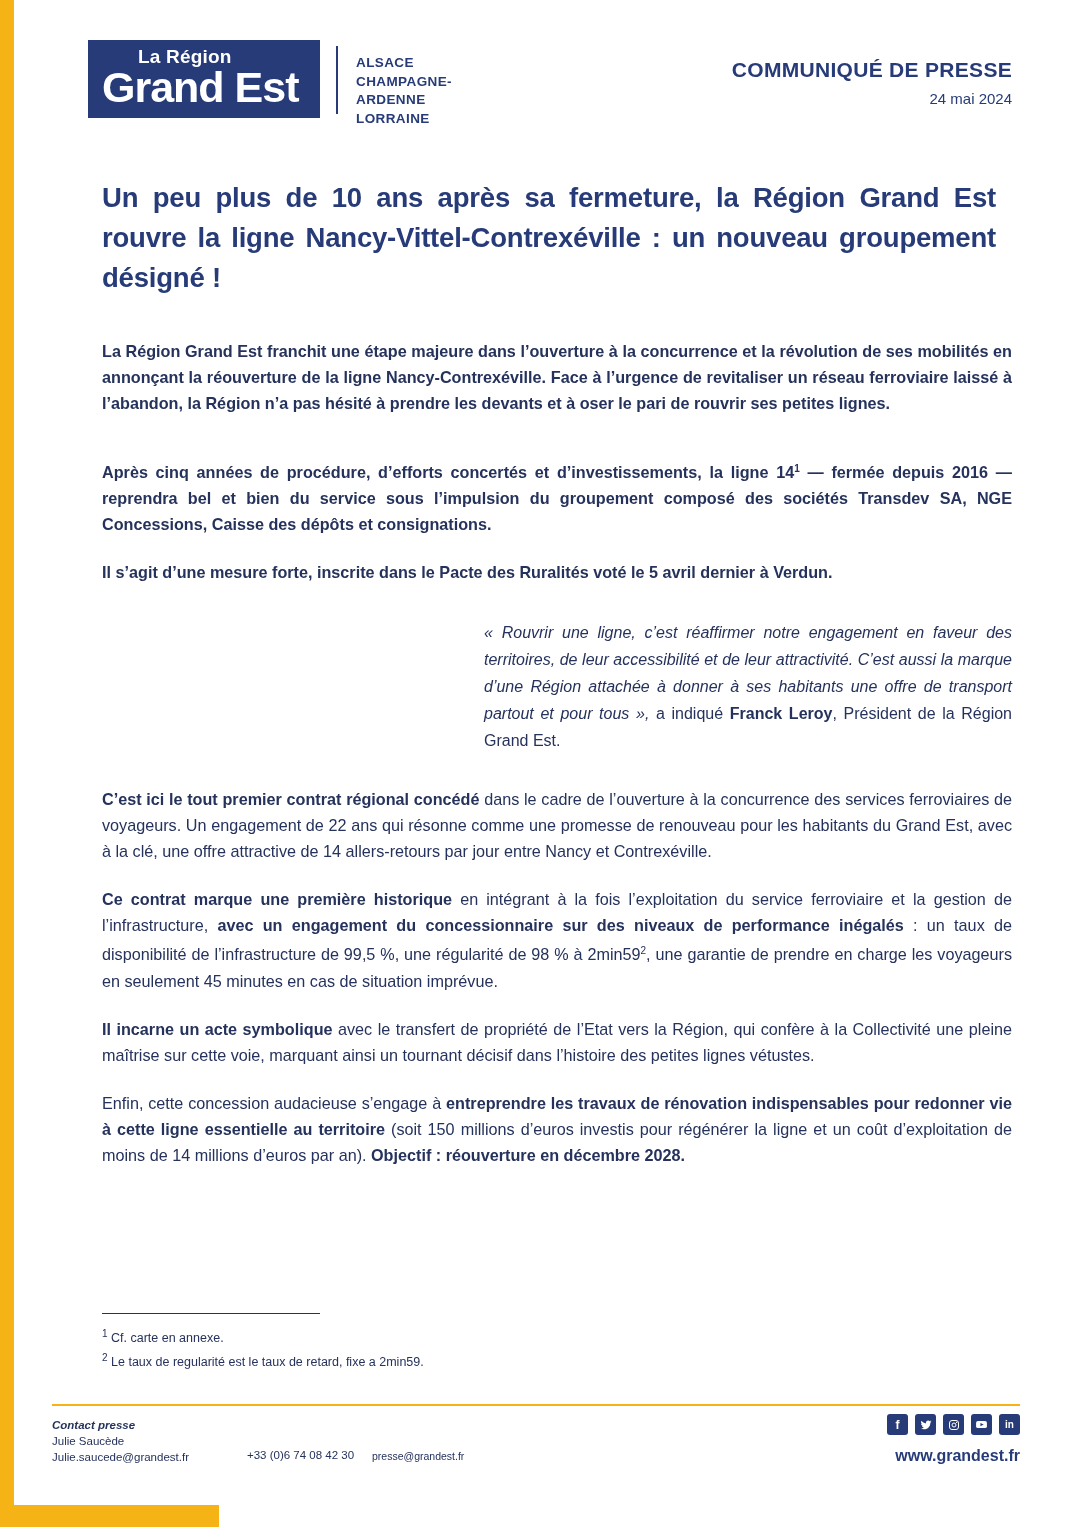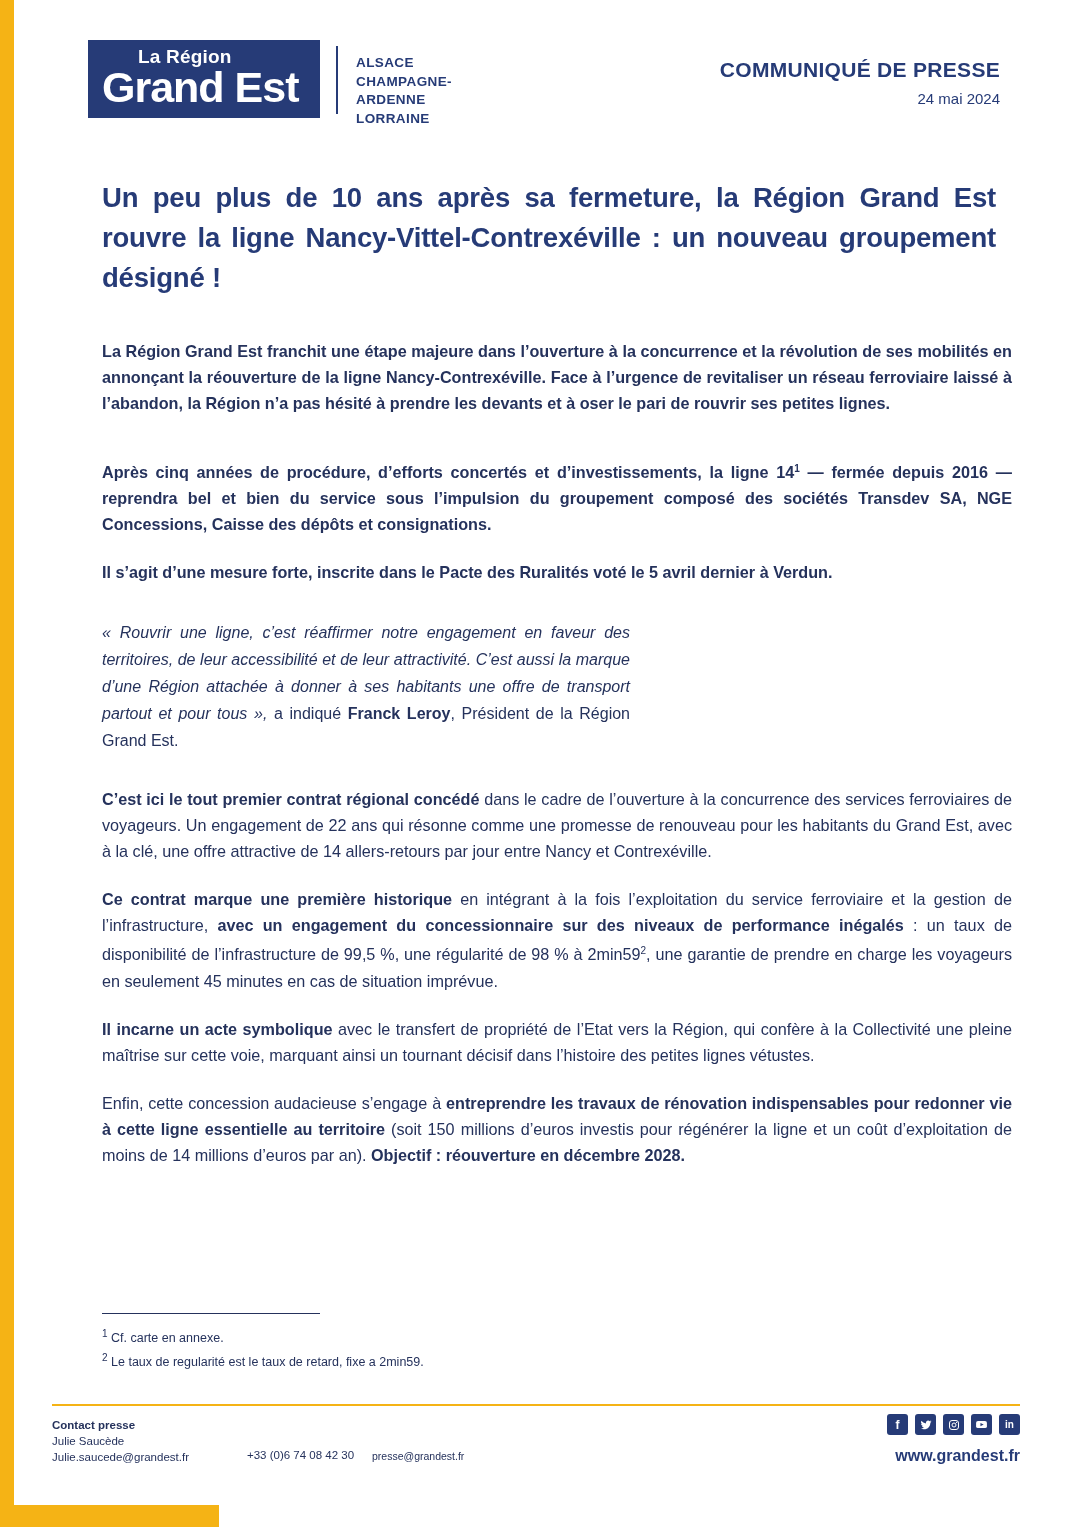--- a/index.html
+++ b/index.html
@@ -32,21 +32,21 @@
     width: 205px;
     height: 22px;
     background: #f5b315;
   }
 
   
   .header {
     position: absolute;
     left: 88px;
     top: 38px;
-    right: 80px;
+    right: 68px;
     height: 90px;
     text-decoration: underline;
   }
   .logo-block {
     position: absolute;
     left: 0;
     top: 2px;
     display: flex;
     align-items: center;
   }
@@ -140,21 +140,21 @@
     color: #25325c;
   }
   p.bold {
     font-weight: 700;
   }
   .lead { margin-bottom: 40px; }
 
   .quote-wrap {
     margin: 34px 0 32px 0;
     display: flex;
-    justify-content: flex-start;
+    justify-content: flex-end;
   }
   .quote {
     width: 528px;
     font-size: 16px;
     line-height: 27px;
     font-style: italic;
     text-align: justify;
     color: #25325c;
   }
   .quote b { font-style: normal; font-weight: 700; }
@@ -198,21 +198,21 @@
     background: #f5b315;
   }
   .contact {
     position: absolute;
     left: 0;
     top: 13px;
     font-size: 11.5px;
     line-height: 16px;
     color: #25325c;
   }
-  .contact .ct-title { font-weight: 700; }
+  .contact .ct-title { font-weight: 700; font-style: italic; }
   .phone {
     position: absolute;
     left: 195px;
     top: 45px;
     font-size: 11.5px;
     color: #25325c;
   }
   .presse-mail {
     position: absolute;
     left: 320px;

